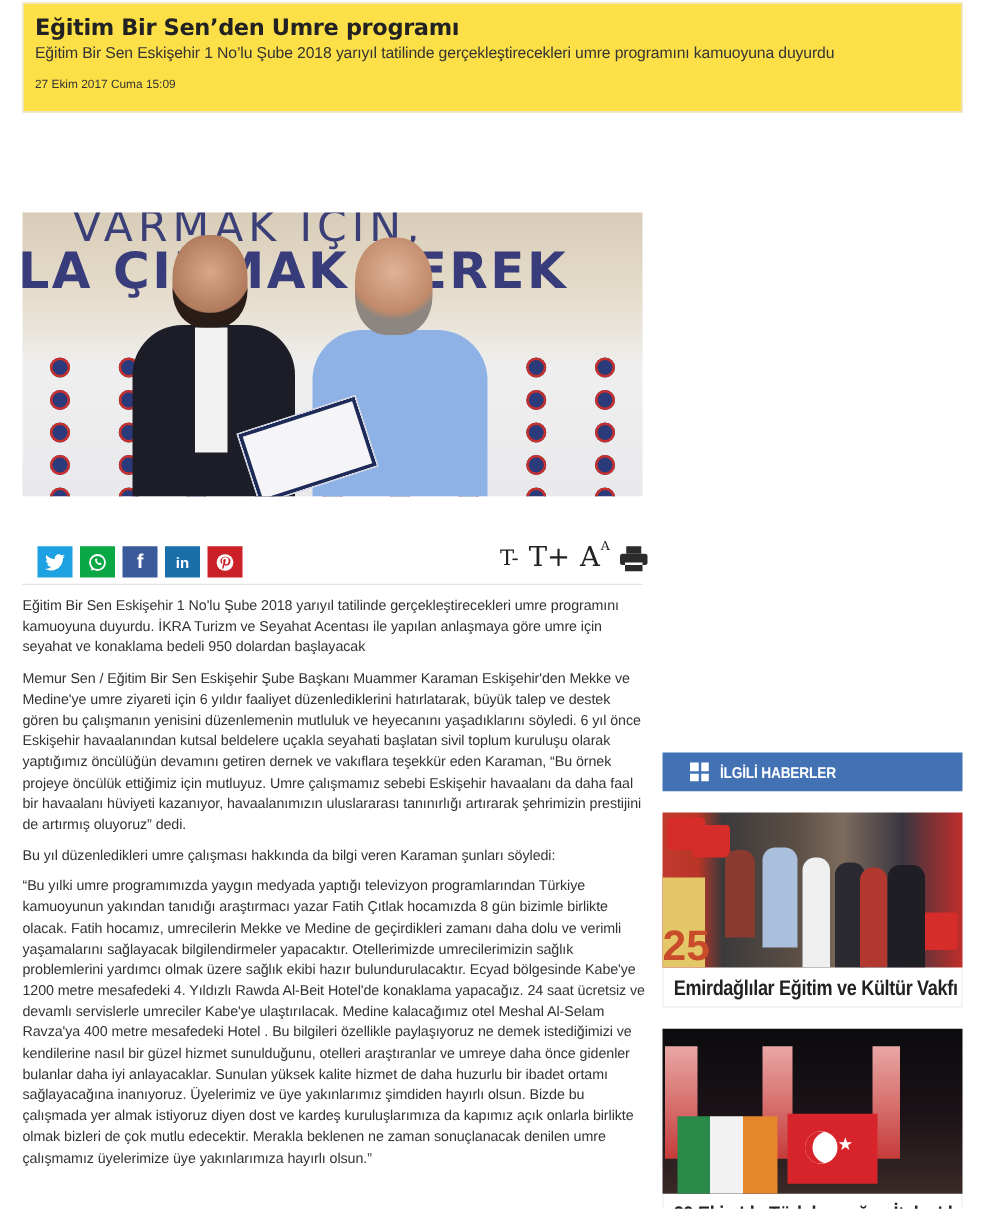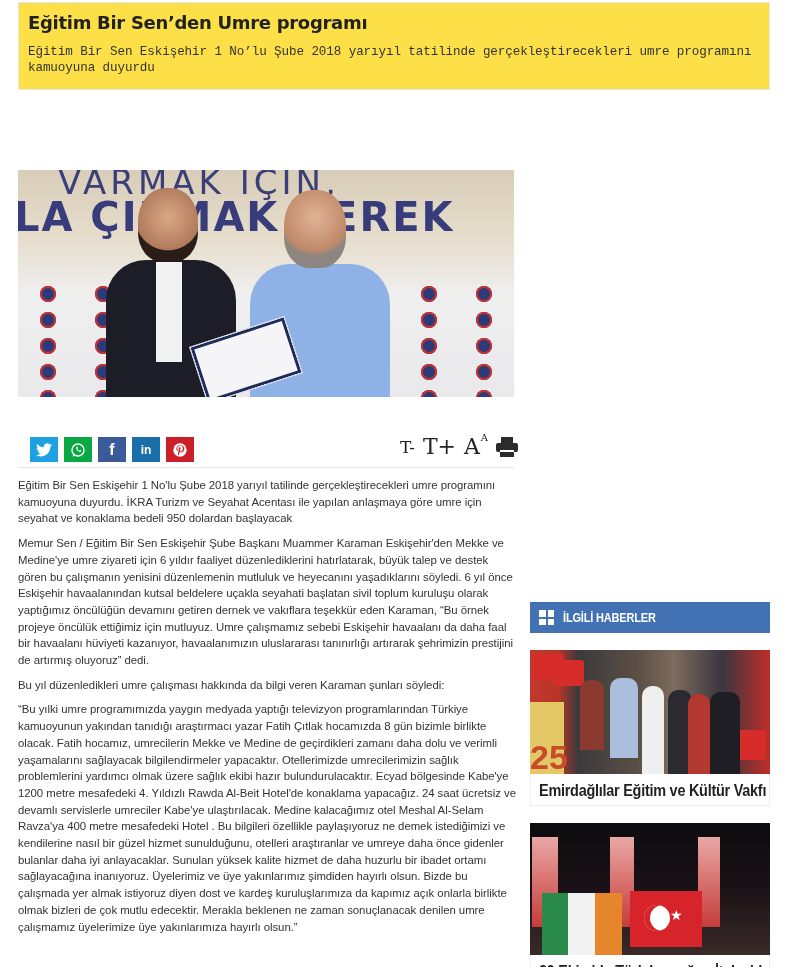--- a/index.html
+++ b/index.html
@@ -8,21 +8,21 @@
 
   .header-box {
     position: absolute; left: 18px; top: 2px; width: 752px; height: 88px;
     border: 1px solid #e6e6e6; background: #fde047; padding: 8px 9px;
   }
   .page-title {
     font-family: "DejaVu Sans", sans-serif; font-weight: bold; font-size: 18px;
     color: #222; letter-spacing: -0.3px; line-height: 22px; margin-top: 1px;
   }
   .page-subtitle {
-    font-size: 12.6px; color: #333; line-height: 16px; margin-top: 10px; letter-spacing: -0.1px; font-family: Liberation Mono, monospace;
+    font-size: 12.6px; color: #333; line-height: 16px; letter-spacing: -0.1px;
   }
   .page-date { font-size: 9.5px; color: #333; margin-top: 12px; }
 
   .hero {
     position: absolute; left: 18px; top: 170px; width: 496px; height: 227px; overflow: hidden;
     background: linear-gradient(180deg, #d8cdb8 0%, #e6ddcc 30%, #efefef 55%, #e9e9ec 100%);
   }
   .hero .banner-line1 {
     position: absolute; left: 40px; top: -8px; font-size: 34px; color: #3a3f78;
     font-family: "DejaVu Sans", sans-serif; letter-spacing: 4px;
@@ -87,21 +87,21 @@
 
   .divider { position: absolute; left: 18px; top: 467px; width: 496px; height: 1px; background: #e4e4e4; }
 
   .article { position: absolute; left: 18px; top: 477px; width: 500px; }
   .article p {
     font-size: 11.4px; line-height: 16.7px; color: #333; margin-bottom: 8px; letter-spacing: -0.05px;
   }
 
   .sidebar { position: absolute; left: 530px; top: 602px; width: 240px; }
   .sidebar-header {
-    height: 31px; background: #4272b4; color: #fff; display: flex; align-items: center; padding-left: 9px;
+    height: 31px; background: #4272b4; color: #fff; display: flex; align-items: center; padding-left: 22px;
   }
   .grid-icon { width: 15px; height: 15px; display: grid; grid-template-columns: 1fr 1fr; gap: 2px; margin-right: 9px; }
   .grid-icon i { background: #fff; display: block; }
   .sidebar-title {
     font-family: "Liberation Sans Narrow", "Liberation Sans", sans-serif; font-size: 12.5px; font-weight: bold;
     letter-spacing: -0.2px; transform: scaleX(0.88); transform-origin: left;
   }
   .card { position: absolute; left: 0; width: 240px; }
   .card-1 { top: 48px; }
   .card-2 { top: 221px; }
@@ -138,20 +138,21 @@
     transform-origin: left; letter-spacing: -0.3px; white-space: nowrap; overflow: hidden;
   }
   .card-caption span { display: inline-block; transform: scaleX(0.85); transform-origin: left; }
 </style>
 </head>
 <body>
 
 <div class="header-box">
   <h1 class="page-title">Eğitim Bir Sen’den Umre programı</h1>
   <div class="page-subtitle">Eğitim Bir Sen Eskişehir 1 No’lu Şube 2018 yarıyıl tatilinde gerçekleştirecekleri umre programını kamuoyuna duyurdu</div>
+  <div class="page-date">27 Ekim 2017 Cuma 15:09</div>
 </div>
 
 <div class="hero">
   <div class="banner-line1">VARMAK İÇİN,</div>
   <div class="banner-line2">LA ÇIKMAK GEREK</div>
   <div class="logo-grid">
     <span></span>
       <span></span>
       <span></span>
       <span></span>

